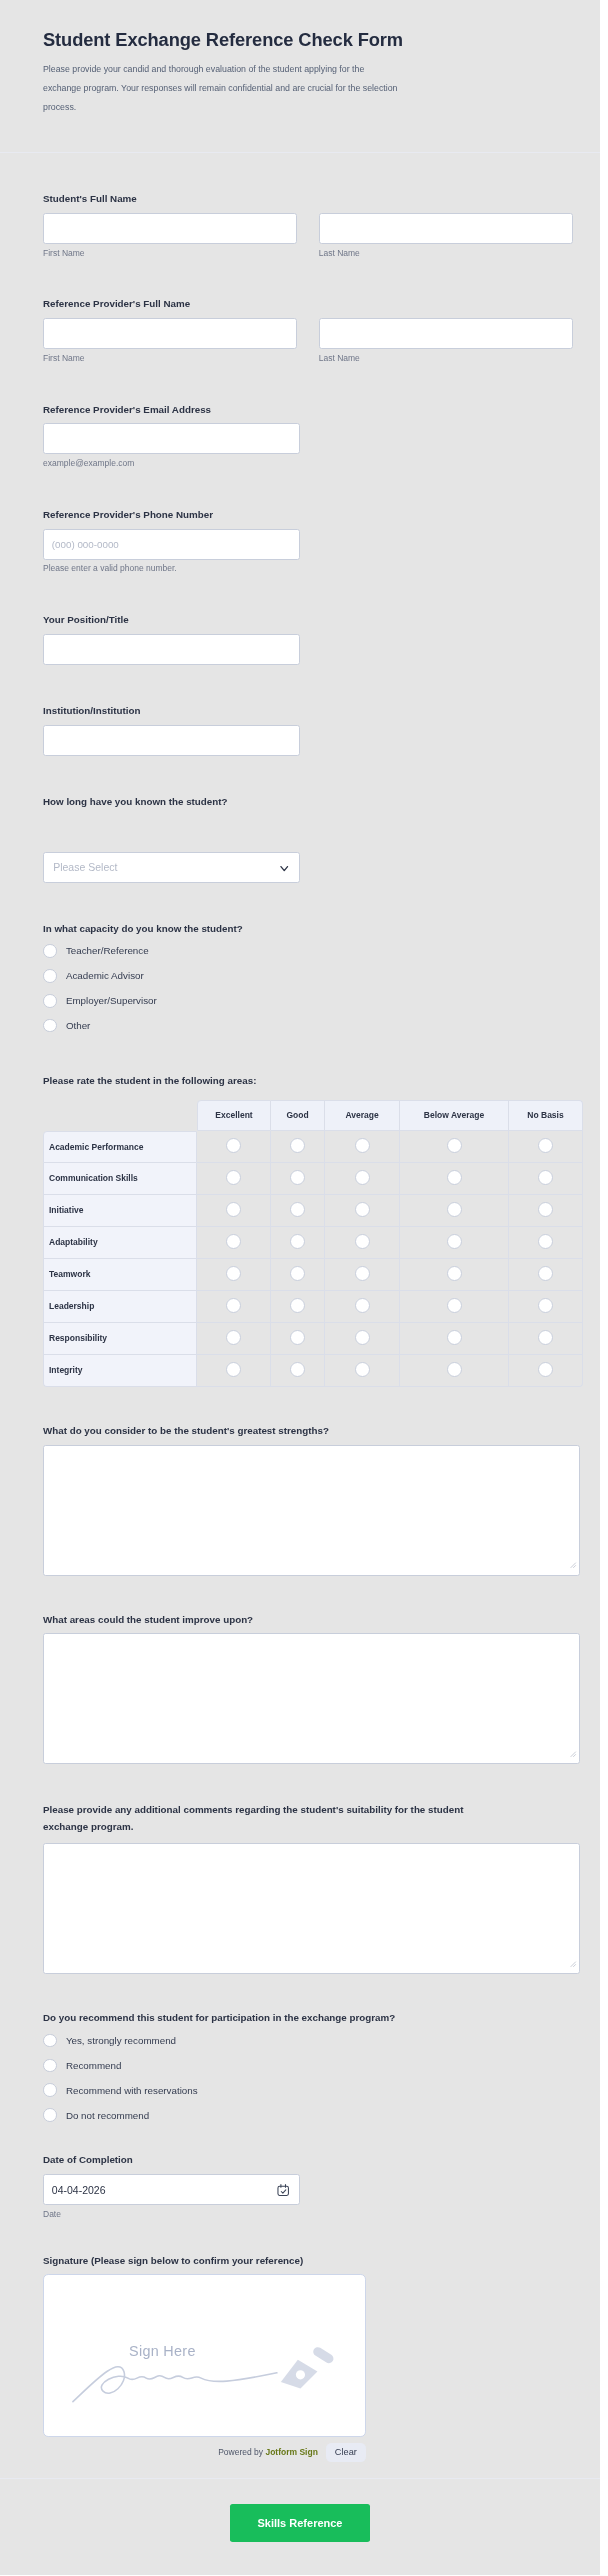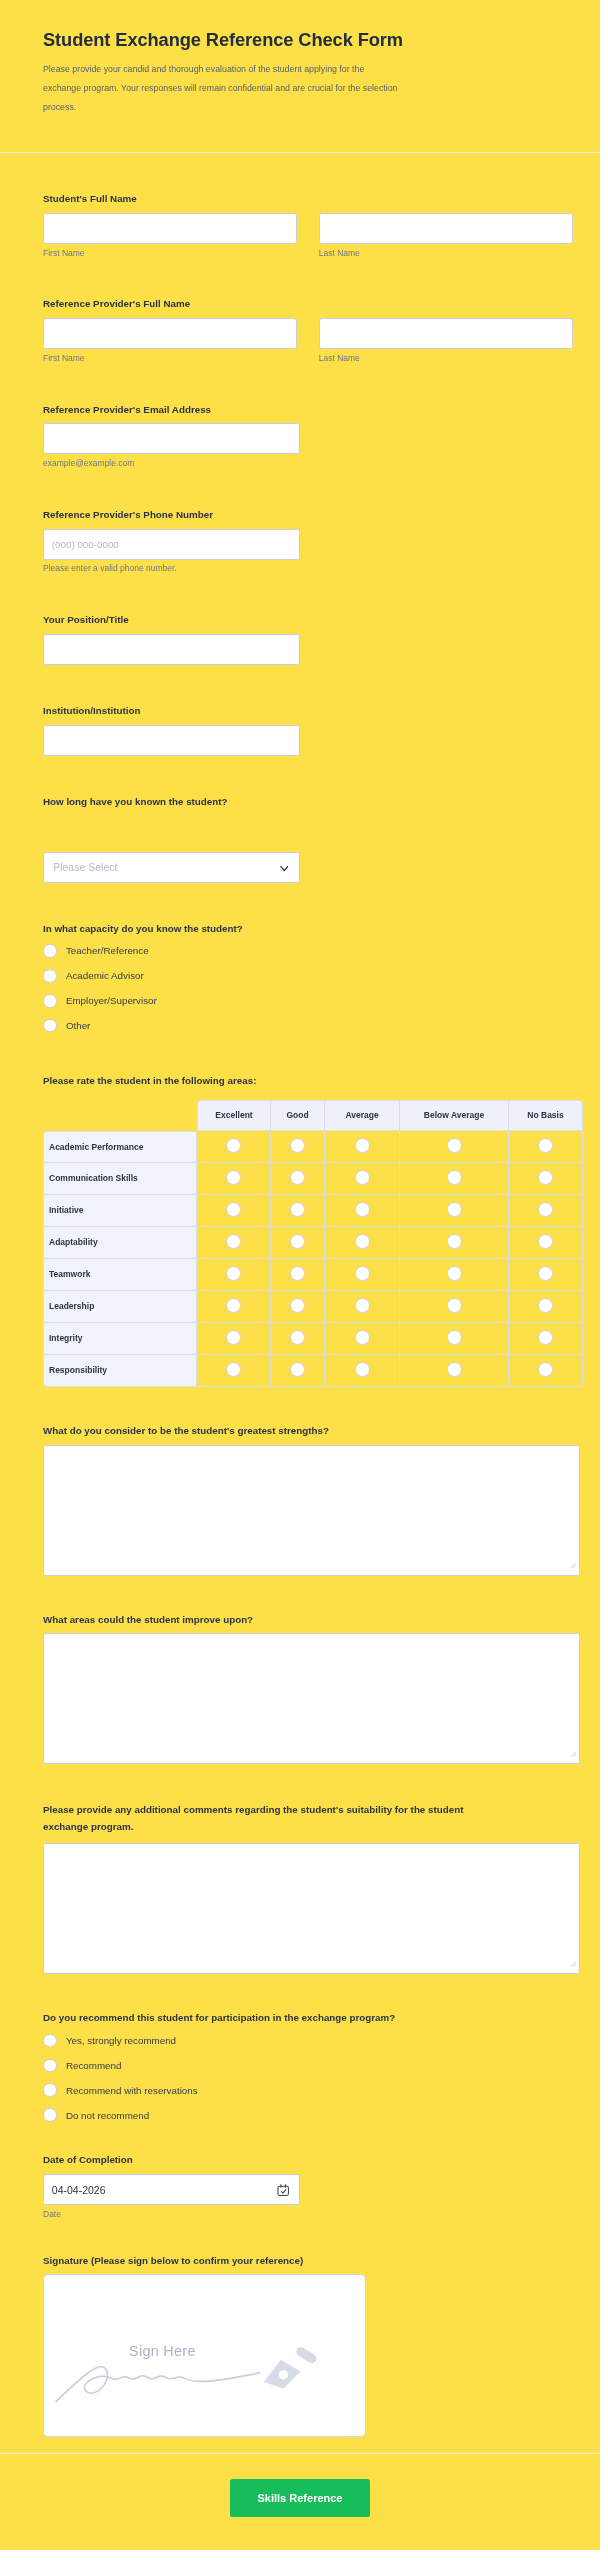--- a/index.html
+++ b/index.html
@@ -2,21 +2,21 @@
 <html style="font-size:10.5px"><head>
 <meta charset="utf-8">
 <style>
   * { box-sizing: border-box; margin: 0; padding: 0; }
   html, body { background: #fff; }
   body {
     width: 608px;
     font-family: "Liberation Sans", sans-serif;
     color: #2c3345;
   }
-  .page { width: 600px; background: #fde047; }
+  .page { width: 600px; background: #e5e5e5; }
 
   
   .form-header { padding: 27.5px 43px 0 43px; }
   .form-title {
     font-size: 18.3px;
     line-height: 23.5px;
     font-weight: 700;
     color: #242c40;
     letter-spacing: -0.1px;
     margin-bottom: 9.2px;
@@ -163,21 +163,21 @@
     position: relative;
     width: 323px; height: 163px;
     border: 0.7px solid #cdd6ea;
     border-radius: 5.2px;
     background: #fff;
     margin-top: 1.3px;
     cursor: crosshair;
   }
   .sig-placeholder {
     position: absolute; left: 0; top: 56px; width: 100%;
-    text-align: left;
+    text-align: center;
   }
   .sign-here-text {
     position: absolute; top: 11.8px; left: 85px;
     font-size: 14.4px; color: #a9b2c7; letter-spacing: 0.3px;
   }
   .sig-footer {
     width: 323px;
     margin-top: 5.2px;
     display: flex; justify-content: flex-end; align-items: center;
     gap: 7.8px;
@@ -382,29 +382,29 @@
             </tr>
             <tr>
               <td class="row-label">Leadership</td>
               <td><span class="mradio"></span></td>
               <td><span class="mradio"></span></td>
               <td><span class="mradio"></span></td>
               <td><span class="mradio"></span></td>
               <td><span class="mradio"></span></td>
             </tr>
             <tr>
+              <td class="row-label">Responsibility</td>
+              <td><span class="mradio"></span></td>
+              <td><span class="mradio"></span></td>
+              <td><span class="mradio"></span></td>
+              <td><span class="mradio"></span></td>
+              <td><span class="mradio"></span></td>
+            </tr>
+            <tr>
               <td class="row-label">Integrity</td>
-              <td><span class="mradio"></span></td>
-              <td><span class="mradio"></span></td>
-              <td><span class="mradio"></span></td>
-              <td><span class="mradio"></span></td>
-              <td><span class="mradio"></span></td>
-            </tr>
-            <tr>
-              <td class="row-label">Responsibility</td>
               <td><span class="mradio"></span></td>
               <td><span class="mradio"></span></td>
               <td><span class="mradio"></span></td>
               <td><span class="mradio"></span></td>
               <td><span class="mradio"></span></td>
             </tr>
           </tbody>
         </table>
     </section>
 
@@ -490,20 +490,24 @@
           <svg width="288" height="85" viewBox="0 0 440 130">
             <path d="M18 108 C 50 78, 88 38, 96 62 C 102 80, 76 104, 64 92 C 52 80, 86 62, 102 72 C 114 80, 118 64, 130 72 C 141 79, 146 62, 158 71 C 169 79, 174 63, 186 71 C 197 78, 202 66, 214 72 C 232 81, 262 78, 330 64" fill="none" stroke="#c6cddd" stroke-width="2.4" stroke-linecap="round"></path>
             <g>
               <path d="M336 78 L362 44 L392 62 L366 88 Z" fill="#d6dbe7"></path>
               <circle cx="366" cy="67" r="7" fill="#ffffff"></circle>
               <rect x="384" y="30" width="34" height="14" rx="7" fill="#d6dbe7" transform="rotate(32 401 37)"></rect>
             </g>
           </svg>
         </div>
       </div>
+      <div class="sig-footer">
+        <span class="powered-by"><span>Powered by</span> <span class="powered-brand">Jotform Sign</span></span>
+        <button class="clear-btn">Clear</button>
+      </div>
     </section>
 
   </main>
 
   <hr class="divider divider-bottom">
 
   <div class="submit-row">
     <button class="submit-btn">Skills Reference</button>
   </div>
 

